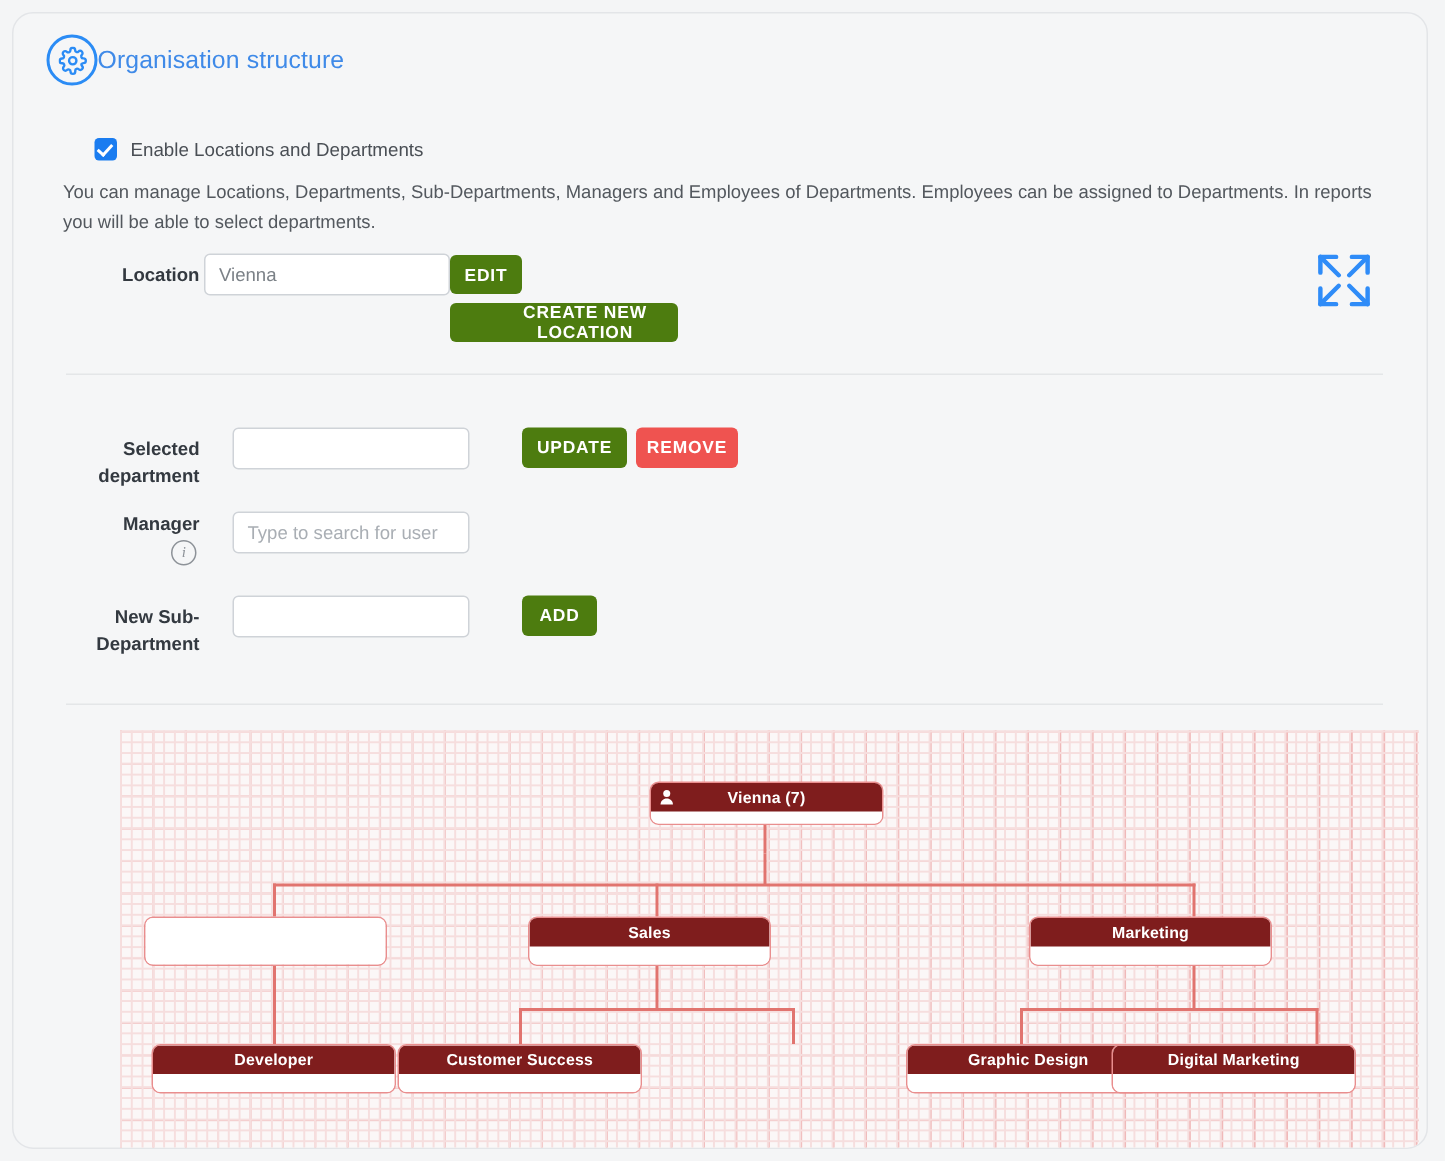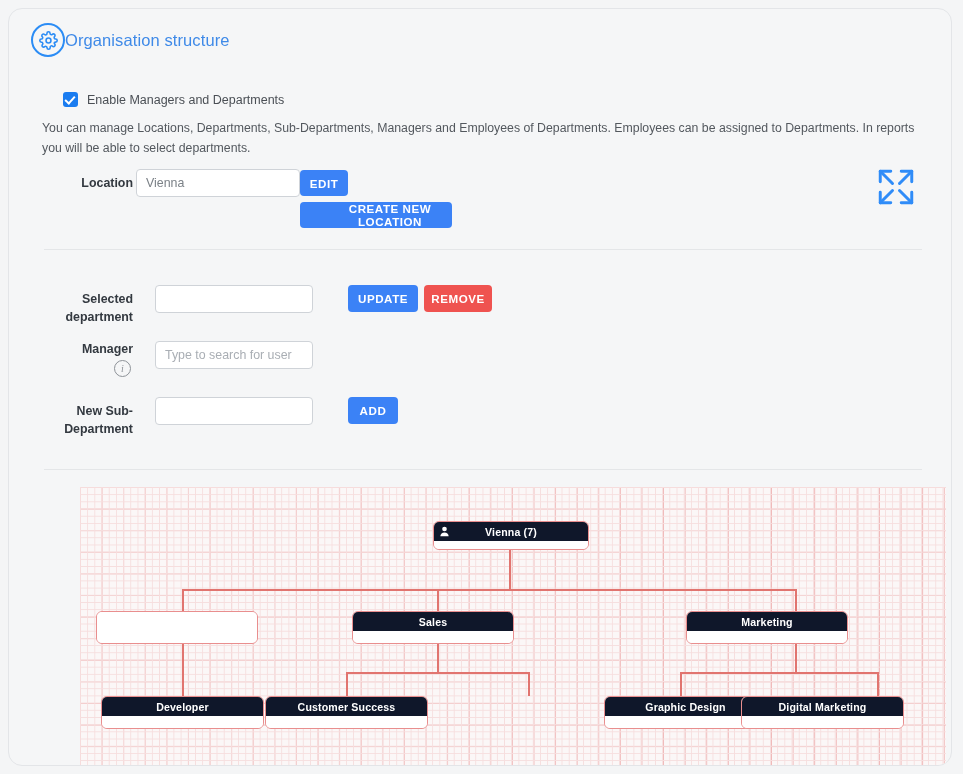--- a/index.html
+++ b/index.html
@@ -127,21 +127,21 @@
     font-size: 11.6px;
     font-weight: bold;
     letter-spacing: 0.55px;
     cursor: pointer;
     display: flex;
     align-items: center;
     justify-content: center;
     box-sizing: border-box;
     padding: 0 12px;
   }
-  .btn-blue { background: #3b82f6; }
+  .btn-blue { background: #4d7c0f; }
   .btn-red  { background: #ef5350; }
 
   .expand-icon {
     position: absolute;
     left: 866px;
     top: 157px;
     width: 42px;
     height: 42px;
     cursor: pointer;
   }
@@ -192,21 +192,21 @@
     position: absolute;
     background: #ffffff;
     border: 1px solid #e98e8e;
     border-radius: 6px;
     box-sizing: border-box;
     overflow: hidden;
     cursor: pointer;
   }
   .node-head {
     height: 19px;
-    background: #0f172a;
+    background: #7f1d1d;
     display: flex;
     align-items: center;
     justify-content: center;
     position: relative;
   }
   .node-title {
     font-size: 10.6px;
     font-weight: bold;
     color: #ffffff;
     letter-spacing: 0.15px;
@@ -235,21 +235,21 @@
       <svg width="19" height="19" viewBox="0 0 24 24" fill="none" stroke="#2b8cf5" stroke-width="2">
         <circle cx="12" cy="12" r="3.1"></circle>
         <path d="M19.4 14.5a1.6 1.6 0 0 0 .32 1.77l.06.06a2 2 0 1 1-2.83 2.83l-.06-.06a1.6 1.6 0 0 0-1.77-.32 1.6 1.6 0 0 0-1 1.47V21a2 2 0 1 1-4 0v-.1a1.6 1.6 0 0 0-1.05-1.47 1.6 1.6 0 0 0-1.77.32l-.06.06a2 2 0 1 1-2.83-2.83l.06-.06a1.6 1.6 0 0 0 .32-1.77 1.6 1.6 0 0 0-1.47-1H3a2 2 0 1 1 0-4h.1a1.6 1.6 0 0 0 1.47-1.05 1.6 1.6 0 0 0-.32-1.77l-.06-.06a2 2 0 1 1 2.83-2.83l.06.06a1.6 1.6 0 0 0 1.77.32H9a1.6 1.6 0 0 0 1-1.47V3a2 2 0 1 1 4 0v.1a1.6 1.6 0 0 0 1 1.47 1.6 1.6 0 0 0 1.77-.32l.06-.06a2 2 0 1 1 2.83 2.83l-.06.06a1.6 1.6 0 0 0-.32 1.77V9a1.6 1.6 0 0 0 1.47 1H21a2 2 0 1 1 0 4h-.1a1.6 1.6 0 0 0-1.47 1z"></path>
       </svg>
     </span>
     <span class="header-title">Organisation structure</span>
   </div>
 
   <div class="checkbox-row">
     <span class="cb"></span>
-    <span class="cb-label">Enable Managers and Departments</span>
+    <span class="cb-label">Enable Locations and Departments</span>
   </div>
 
   <div class="desc">You can manage Locations, Departments, Sub-Departments, Managers and Employees of Departments. Employees can be assigned to Departments. In reports you will be able to select departments.</div>
 
   <div class="form-label" style="left:32px; top:166px; width:92px;">Location</div>
   <input class="fld" style="left: 127px; top: 160px; width: 164px; height: 28px;" value="Vienna">
   <button class="btn btn-blue" style="left:291px; top:161px; width:48px; height:26px;">EDIT</button>
   <button class="btn btn-blue" style="left:291px; top:193px; width:152px; height:26px;padding-left:40px;">CREATE NEW LOCATION</button>
 
   <span class="expand-icon">

